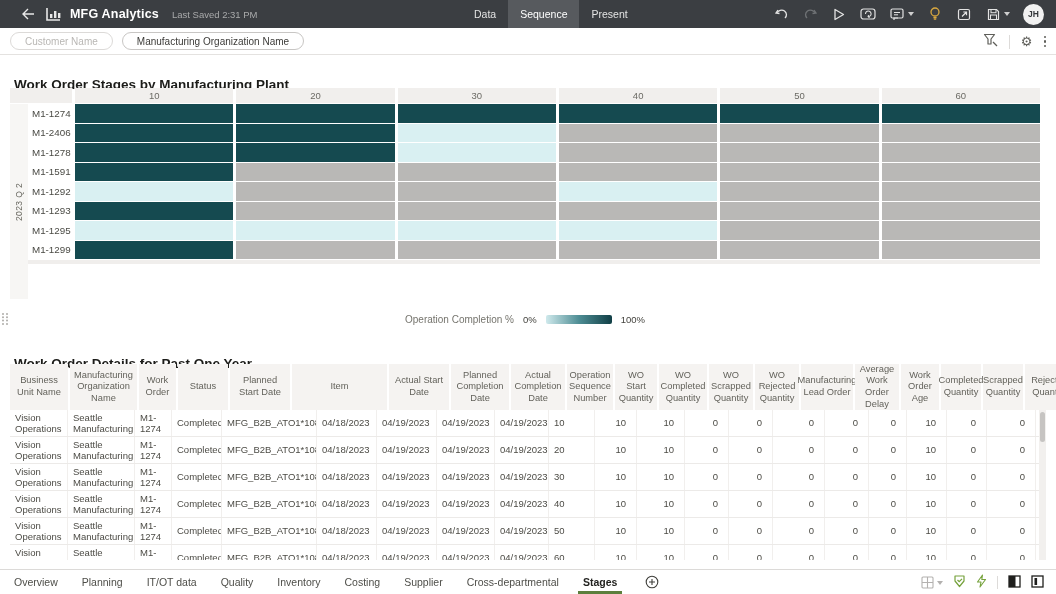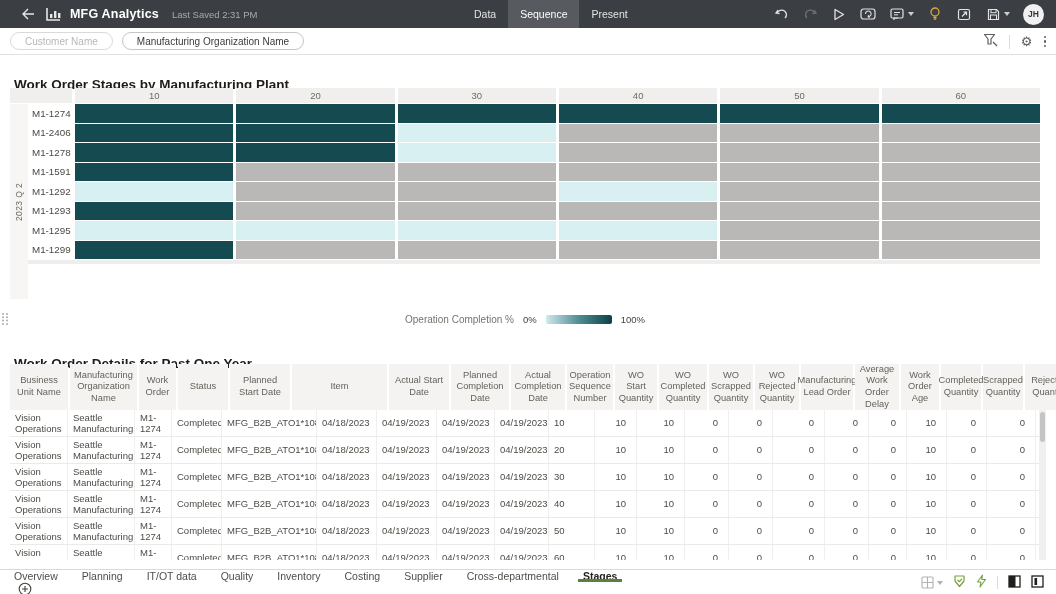--- a/index.html
+++ b/index.html
@@ -61,21 +61,21 @@
   .thead{display:flex;height:46px;}
   .thead .th{background:#f5f3f1;color:#63625b;font-size:9.3px;line-height:1.25;display:flex;align-items:center;justify-content:center;text-align:center;padding:2px 3px;margin-right:2px;flex:none;}
   .tbody{height:150px;overflow:hidden;position:relative;}
   .trow{display:flex;height:27px;border-bottom:1px solid #eceae8;}
   .trow .td{flex:none;font-size:9.5px;color:#4c4b45;display:flex;align-items:center;padding:2px 5px;border-right:1px solid #f1efed;line-height:1.2;overflow:hidden;}
   .trow .td.num{justify-content:flex-end;padding-right:10px;}
   .vscroll{position:absolute;right:0;top:46px;width:7px;height:150px;background:#f2f0ee;}
   .vscroll .thumb{position:absolute;top:2px;left:1px;width:5px;height:30px;border-radius:3px;background:#c6c4c2;}
 
   
-  .canvasbar{position:absolute;left:0;top:569px;width:1056px;height:25px;background:#fff;border-top:1px solid #dcdad8;display:flex;align-items:stretch;padding-left:14px;flex-direction:column;}
+  .canvasbar{position:absolute;left:0;top:569px;width:1056px;height:25px;background:#fff;border-top:1px solid #dcdad8;display:flex;align-items:stretch;padding-left:14px;}
   .c-tab{position:relative;display:flex;align-items:center;font-size:10.5px;color:#4e4e49;margin-right:24px;cursor:pointer;white-space:nowrap;}
   .c-tab.active{font-weight:700;color:#22221f;}
   .c-tab.active::after{content:"";position:absolute;left:-5px;right:-5px;bottom:0;height:3px;background:#5c7f3d;}
   .add-canvas{display:flex;align-items:center;margin-left:4px;}
   .cb-right{position:absolute;right:12px;top:0;height:25px;display:flex;align-items:center;gap:10px;}
   .cb-divider{width:1px;height:13px;background:#dddbd9;}
 </style>
 </head>
 <body>
 

